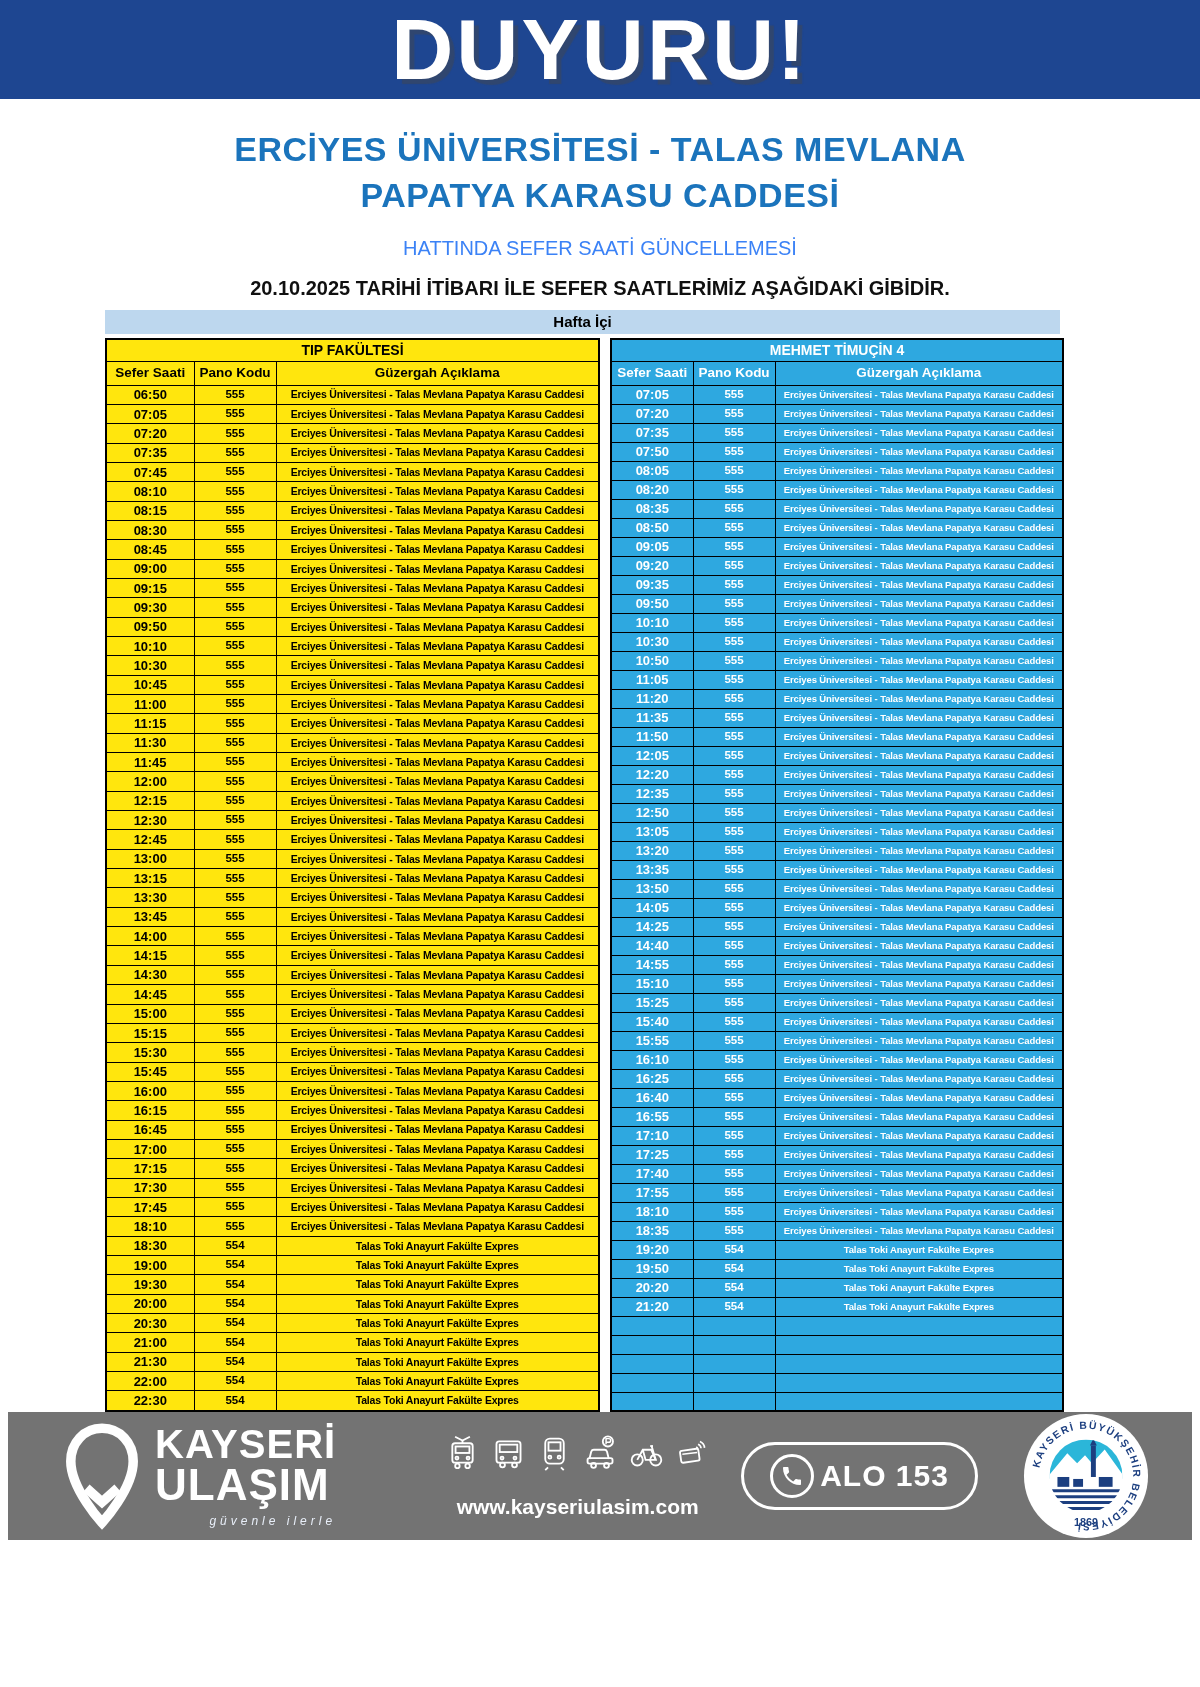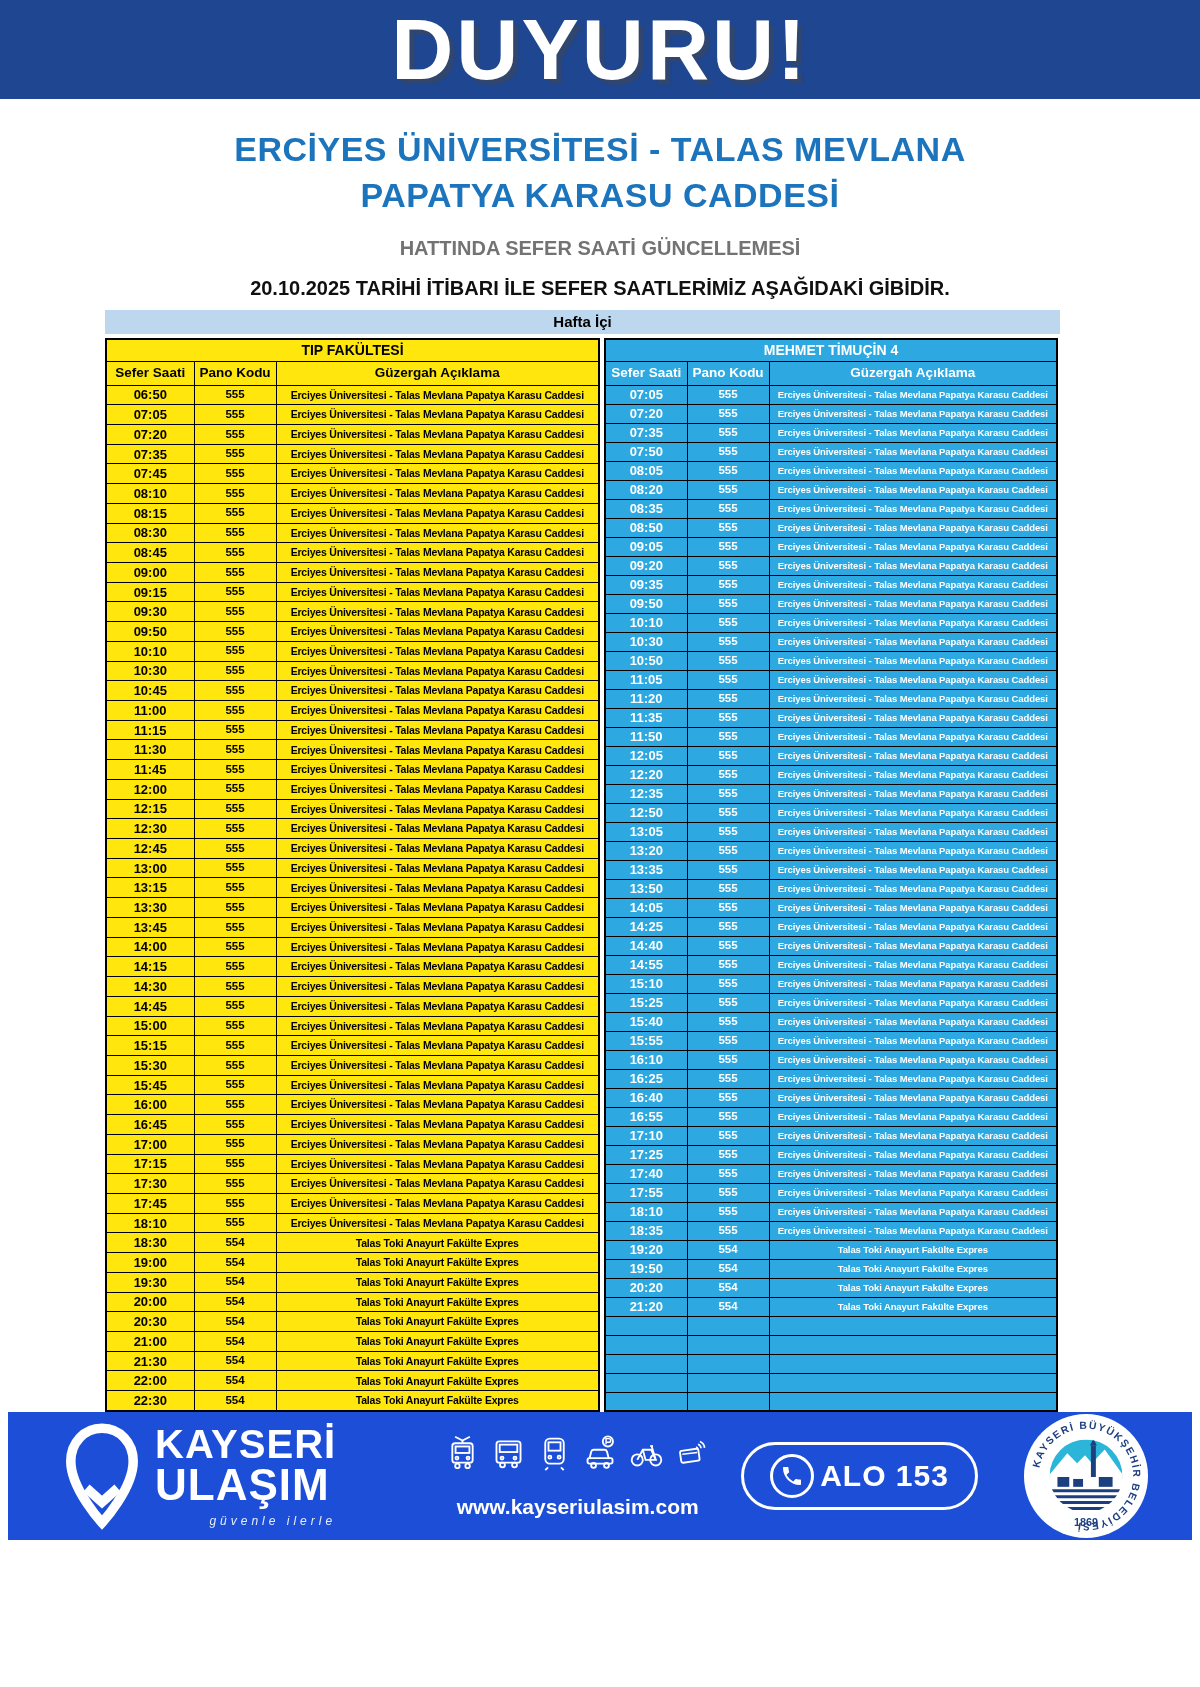--- a/index.html
+++ b/index.html
@@ -9,45 +9,45 @@
 
   
   .banner { height:127px; background:#1E4691; display:flex; align-items:center; justify-content:center; }
   .banner h1 { color:#fff; font-size:86px; font-weight:bold; letter-spacing:3px;
                text-shadow:5px 5px 1px rgba(70,70,70,0.45); }
 
   
   .intro { text-align:center; }
   .intro .t1 { color:#1B74BC; font-size:34px; font-weight:bold; margin-top:27px; line-height:46px; letter-spacing:0.5px; }
   .intro .t2 { color:#1B74BC; font-size:34px; font-weight:bold; line-height:46px; letter-spacing:0.5px; }
-  .intro .s1 { color:#737373; font-size:20px; font-weight:bold; margin-top:17px; line-height:26px; }
+  .intro .s1 { color:#3b82f6; font-size:20px; font-weight:normal; margin-top:17px; line-height:26px; }
   .intro .s2 { color:#101010; font-size:20px; font-weight:bold; margin-top:13px; line-height:28px; }
 
   
   .schedule { width:955px; margin:8px 0 0 105px; }
   .day-bar { background:#BDD7EE; height:24px; line-height:24px; text-align:center;
              font-size:15px; font-weight:bold; color:#000; margin-bottom:4px; }
-  .tables { display:flex; gap:4px; }
+  .tables { display:flex; gap:10px; }
   table { border-collapse:collapse; table-layout:fixed; }
   table.left  { width:493px; }
   table.right { width:452px; }
   th, td { border:1px solid #000; height:19px; font-weight:bold; text-align:center;
            overflow:hidden; white-space:nowrap; padding:0; line-height:1; }
   table { border:2px solid #000; }
   .left th, .left td  { background:#FFE60D; color:#000; }
   .right th, .right td { background:#2EA8E0; color:#fff; }
   tr.sect th { height:22px; font-size:14px; }
   tr.cols th { height:24px; font-size:13.5px; }
   td.c-time { font-size:13px; }
   td.c-pano { font-size:11.5px; }
   .left  td.c-route { font-size:10.5px; letter-spacing:-0.2px; }
   .right td.c-route { font-size:9.5px;  letter-spacing:-0.1px; }
 
   
-  .footer { margin:0 8px 6px 8px; margin-top:auto; height:140px; background:#1d4ed8;
+  .footer { margin:0 8px 6px 8px; margin-top:auto; height:140px; background:#737373;
             display:flex; align-items:center; padding-left:55px; position:relative; }
   .pin { width:78px; height:112px; flex:0 0 auto; }
   .brand { margin-left:14px; color:#fff; }
   .brand .b1 { font-size:40px; font-weight:bold; letter-spacing:1px; line-height:0.95; }
   .brand .b2 { font-size:44px; font-weight:bold; letter-spacing:1px; line-height:1.0; }
   .brand .tag { font-size:12px; font-style:italic; letter-spacing:4px; text-align:right; margin-top:7px; color:#e8eef8; }
   .mid { margin-left:108px; display:flex; flex-direction:column; align-items:center; gap:20px; }
   .icon-row { display:flex; gap:9px; align-items:flex-end; }
   .icon-row svg { width:37px; height:37px; }
   .website { color:#fff; font-size:21px; font-weight:bold; }
@@ -271,20 +271,25 @@
               <td class="c-pano">555</td>
               <td class="c-route">Erciyes Üniversitesi - Talas Mevlana Papatya Karasu Caddesi</td>
             </tr>
             <tr>
               <td class="c-time">15:45</td>
               <td class="c-pano">555</td>
               <td class="c-route">Erciyes Üniversitesi - Talas Mevlana Papatya Karasu Caddesi</td>
             </tr>
             <tr>
               <td class="c-time">16:00</td>
+              <td class="c-pano">555</td>
+              <td class="c-route">Erciyes Üniversitesi - Talas Mevlana Papatya Karasu Caddesi</td>
+            </tr>
+            <tr>
+              <td class="c-time">16:15</td>
               <td class="c-pano">555</td>
               <td class="c-route">Erciyes Üniversitesi - Talas Mevlana Papatya Karasu Caddesi</td>
             </tr>
             <tr>
               <td class="c-time">16:45</td>
               <td class="c-pano">555</td>
               <td class="c-route">Erciyes Üniversitesi - Talas Mevlana Papatya Karasu Caddesi</td>
             </tr>
             <tr>
               <td class="c-time">17:00</td>

